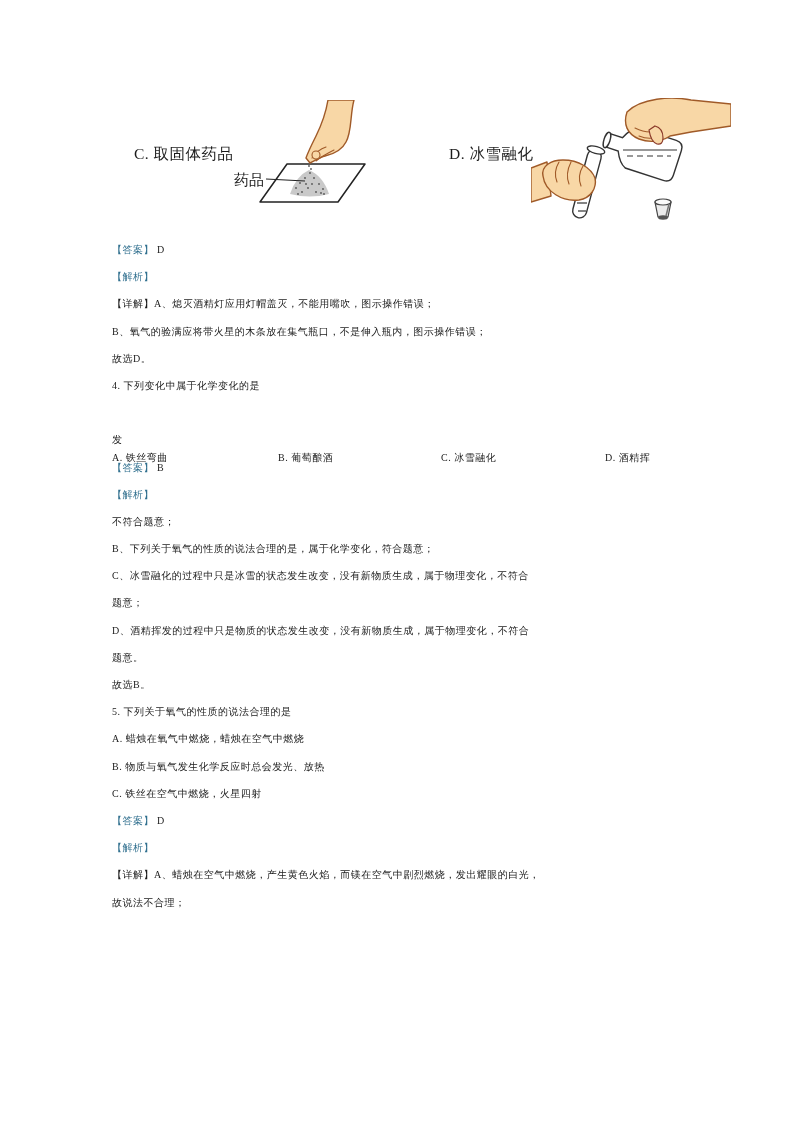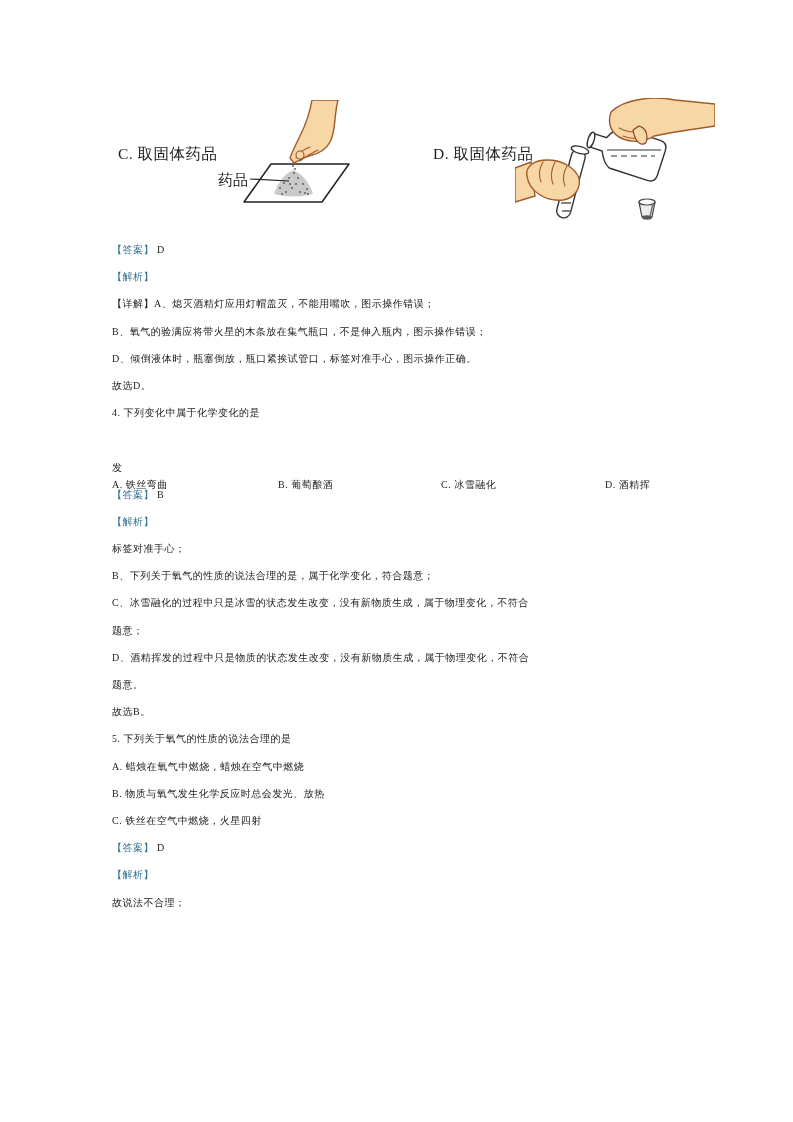--- a/index.html
+++ b/index.html
@@ -5,21 +5,21 @@
   html,body{margin:0;padding:0;background:#ffffff;}
   .page{
     position:relative;
     width:793px;height:1122px;
     background:#ffffff;
     font-family:"Liberation Serif", serif;
     color:#1c1c1c;
     overflow:hidden;
   }
   
-  .figure-row{position:absolute;left:0;top:96px;width:673px;height:140px;}
+  .figure-row{position:absolute;left:16px;top:96px;width:673px;height:140px;}
   .fig-label{position:absolute;font-size:15.5px;letter-spacing:0.5px;white-space:nowrap;}
   .fig-c-label{left:118px;top:48px;}
   .fig-d-label{left:433px;top:48px;}
   .fig-c-svg{position:absolute;left:210px;top:4px;}
   .fig-d-svg{position:absolute;left:515px;top:2px;}
   .skin{fill:#f8d7a6;stroke:#a05a28;stroke-width:1.4;stroke-linejoin:round;}
   .hline{stroke:#a05a28;fill:none;stroke-width:1.1;stroke-linecap:round;}
   .glass{fill:#ffffff;stroke:#333333;stroke-width:1.4;}
   .svg-caption{font-family:"Liberation Serif", serif;font-size:15px;fill:#1c1c1c;}
   
@@ -75,21 +75,21 @@
         <path class="skin" d="M102,0 C100,12 96,24 90,36 C86,44 82,52 80,58 L84,63 C90,60 94,57 99,56 C108,54 116,50 120,42 C126,32 124,14 128,0 Z"></path>
         <path class="hline" d="M86,58 C90,52 94,49 100,47"></path>
         <path class="hline" d="M90,61 C96,56 102,53 108,50"></path>
         <circle cx="90" cy="55" r="4" fill="#f8d7a6" stroke="#a05a28" stroke-width="1.1"></circle>
       </g>
 
       <line x1="40" y1="79" x2="79" y2="81" stroke="#222" stroke-width="1.2"></line>
       <text class="svg-caption" x="8" y="85">药品</text>
     </svg>
 
-    <div class="fig-label fig-d-label">D. 取固体药品</div>
+    <div class="fig-label fig-d-label">D. 冰雪融化</div>
 
     <svg class="fig-d-svg" width="200" height="140" viewBox="0 0 200 140">
 
       <g transform="rotate(15 65 52)">
         <rect x="58" y="52" width="14" height="70" rx="7" class="glass"></rect>
         <ellipse cx="65" cy="52" rx="9" ry="3.5" class="glass"></ellipse>
       </g>
 
       <g stroke="#333" stroke-width="1.2">
         <path d="M49,95 h9"></path>
@@ -132,48 +132,48 @@
   <div class="text-col">
 
     <div class="line">
       <span class="tag">【答案】</span><span class="ans-val">D</span>
     </div>
     <div class="line">
       <span class="tag">【解析】</span>
     </div>
     <div class="line">【详解】A、熄灭酒精灯应用灯帽盖灭，不能用嘴吹，图示操作错误；</div>
     <div class="line">B、氧气的验满应将带火星的木条放在集气瓶口，不是伸入瓶内，图示操作错误；</div>
-    <div class="line">D、倾倒液体时，瓶塞倒放，瓶口紧挨试管口，标签对准手心，图示操作正确。</div>
     <div class="line">故选D。</div>
 
     <div class="line">4. 下列变化中属于化学变化的是</div>
     <div class="line options-row">
       <span class="opt opt-a">A. 铁丝弯曲</span><span class="opt opt-b">B. 葡萄酿酒</span><span class="opt opt-c">C. 冰雪融化</span><span class="opt">D. 酒精挥</span>
     </div>
     <div class="line">发</div>
     <div class="line">
       <span class="tag">【答案】</span><span class="ans-val">B</span>
     </div>
     <div class="line">
       <span class="tag">【解析】</span>
     </div>
-    <div class="line">标签对准手心；</div>
+    <div class="line">不符合题意；</div>
     <div class="line">B、下列关于氧气的性质的说法合理的是，属于化学变化，符合题意；</div>
     <div class="line">C、冰雪融化的过程中只是冰雪的状态发生改变，没有新物质生成，属于物理变化，不符合</div>
     <div class="line">题意；</div>
     <div class="line">D、酒精挥发的过程中只是物质的状态发生改变，没有新物质生成，属于物理变化，不符合</div>
     <div class="line">题意。</div>
     <div class="line">故选B。</div>
 
     <div class="line">5. 下列关于氧气的性质的说法合理的是</div>
     <div class="line">A. 蜡烛在氧气中燃烧，蜡烛在空气中燃烧</div>
     <div class="line">B. 物质与氧气发生化学反应时总会发光、放热</div>
     <div class="line">C. 铁丝在空气中燃烧，火星四射</div>
     <div class="line">
       <span class="tag">【答案】</span><span class="ans-val">D</span>
     </div>
     <div class="line">
       <span class="tag">【解析】</span>
     </div>
+    <div class="line">【详解】A、蜡烛在空气中燃烧，产生黄色火焰，而镁在空气中剧烈燃烧，发出耀眼的白光，</div>
     <div class="line">故说法不合理；</div>
 
   </div>
 </div>
 
 </body></html>

